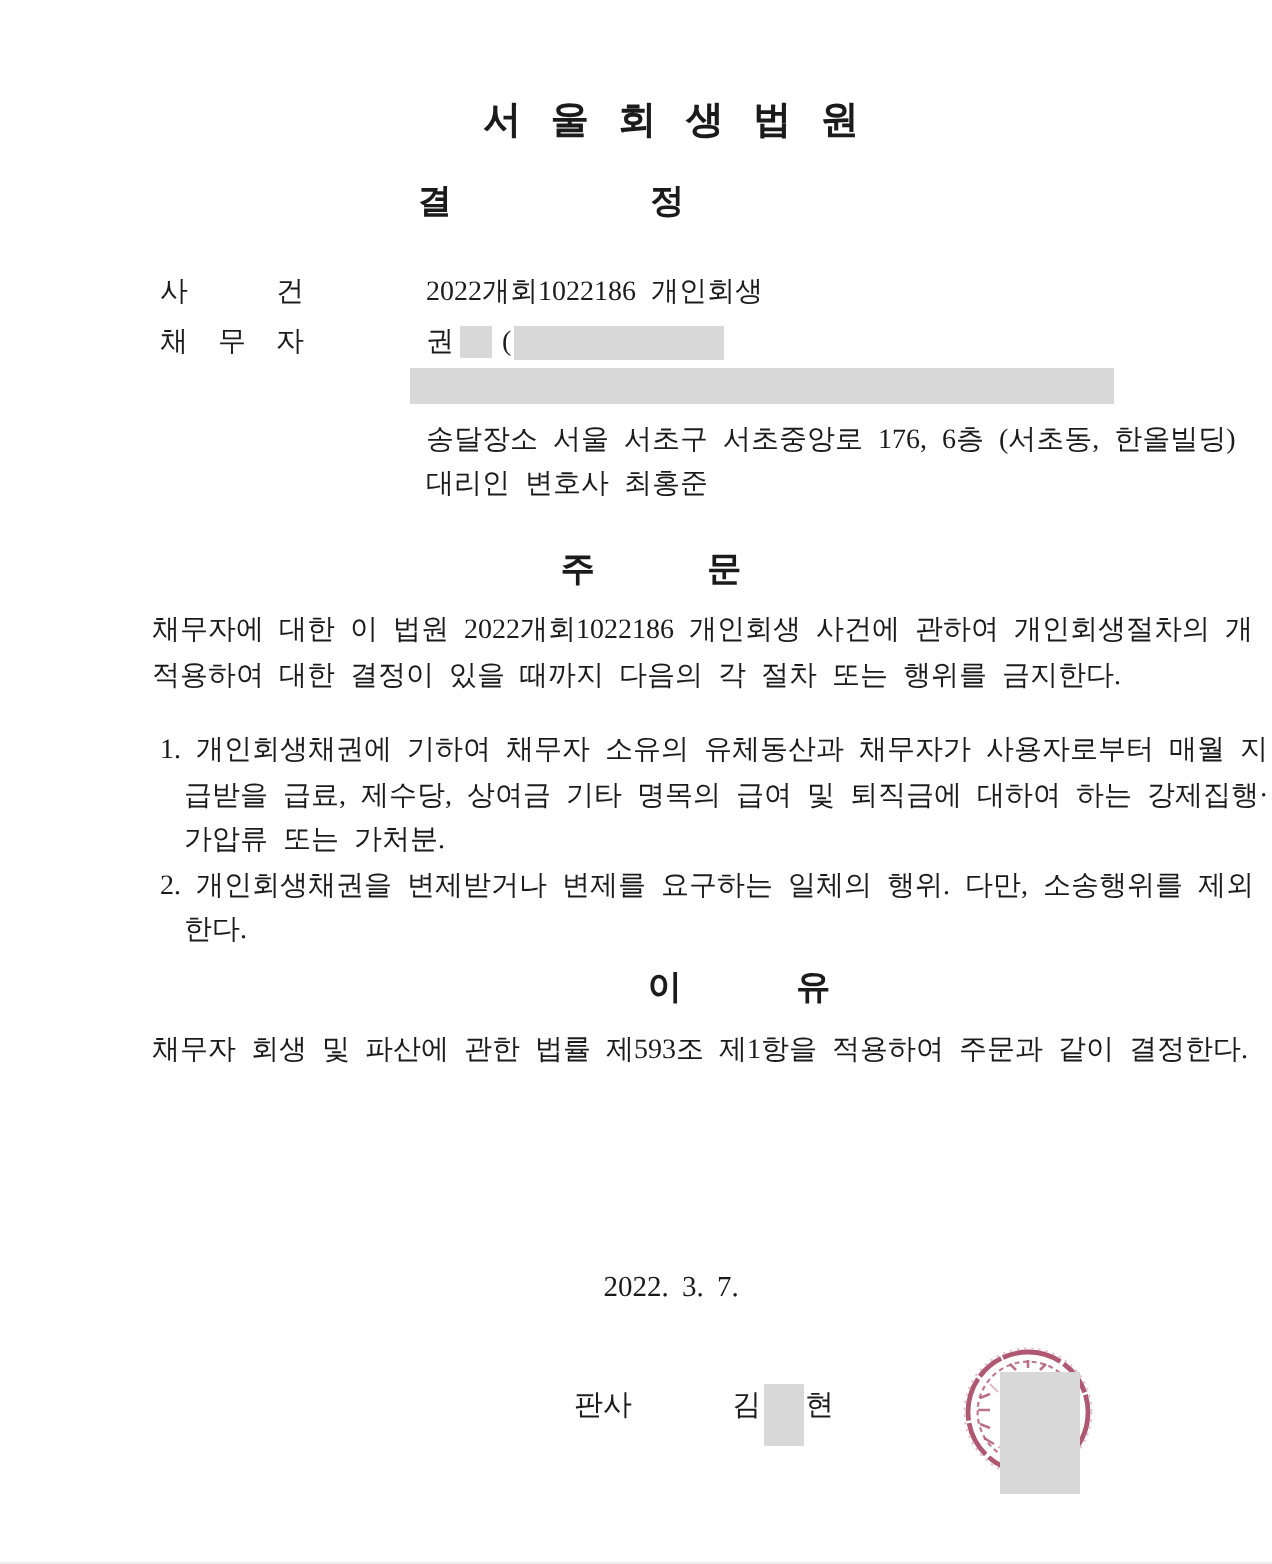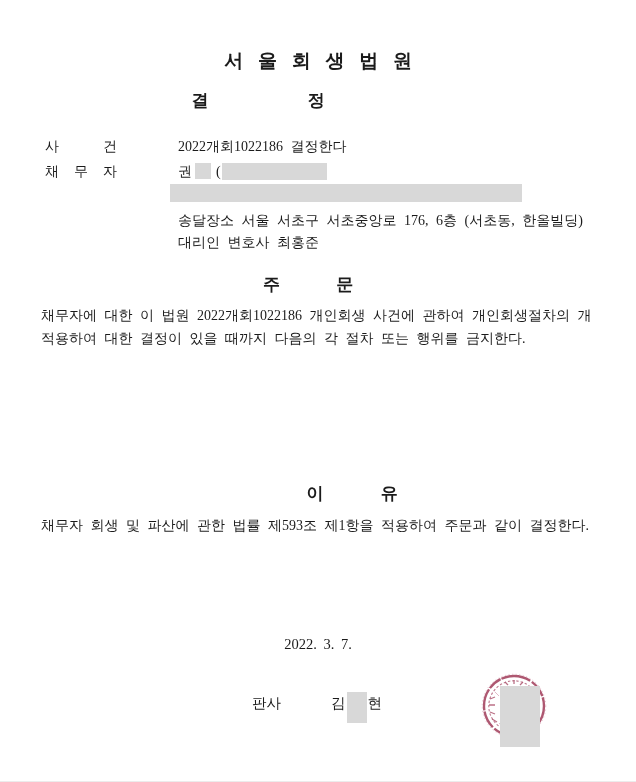--- a/index.html
+++ b/index.html
@@ -11,21 +11,21 @@
   #doc {
     position: relative;
     width: 636px;
     height: 782px;
     background: #ffffff;
     border-bottom: 1px solid #ececec;
     overflow: hidden;
     font-size: 14px;
     line-height: 22.5px;
   }
-  .abs { position: absolute; white-space: nowrap; }
+  .abs { position: absolute; white-space: nowrap; padding-left: 35px; }
 
   
   .court-title {
     top: 50px; left: 0; width: 636px;
     text-align: center;
     font-size: 19px; font-weight: 700;
     word-spacing: 10px; line-height: 22px;
   }
   .decision-title {
     top: 90px; left: 0; width: 516px;
@@ -107,21 +107,21 @@
 
   <div class="abs court-title">서 울 회 생 법 원</div>
 
   <div class="abs decision-title">결 정</div>
 
   <div class="abs hdr-row case-row">
     <div class="row-label">
       <span>사</span>
       <span>건</span>
     </div>
-    <div class="row-value">2022개회1022186  결정한다</div>
+    <div class="row-value">2022개회1022186  개인회생</div>
   </div>
 
   <div class="abs hdr-row debtor-row">
     <div class="row-label">
       <span>채</span>
       <span>무</span>
       <span>자</span>
     </div>
     <div class="debtor-lines">
       <div class="debtor-line1">
@@ -140,20 +140,27 @@
 
   <div class="abs attorney-row">대리인 변호사 최홍준</div>
 
   <div class="abs section-heading order-heading">주 문</div>
 
   <div class="abs bodyblock order-intro">
     <div class="bodyline">채무자에 대한 이 법원 2022개회1022186 개인회생 사건에 관하여 개인회생절차의 개</div>
     <div class="bodyline">적용하여 대한 결정이 있을 때까지 다음의 각 절차 또는 행위를 금지한다.</div>
   </div>
 
+  <div class="abs bodyblock order-list">
+    <div class="bodyline">1. 개인회생채권에 기하여 채무자 소유의 유체동산과 채무자가 사용자로부터 매월 지</div>
+    <div class="bodyline cont">급받을 급료, 제수당, 상여금 기타 명목의 급여 및 퇴직금에 대하여 하는 강제집행·</div>
+    <div class="bodyline cont">가압류 또는 가처분.</div>
+    <div class="bodyline">2. 개인회생채권을 변제받거나 변제를 요구하는 일체의 행위. 다만, 소송행위를 제외</div>
+    <div class="bodyline cont">한다.</div>
+  </div>
 
   <div class="abs section-heading reason-heading">이 유</div>
 
   <div class="abs bodyblock reason-body">
     <div class="bodyline">채무자 회생 및 파산에 관한 법률 제593조 제1항을 적용하여 주문과 같이 결정한다.</div>
   </div>
 
   <div class="abs decision-date">2022. 3. 7.</div>
 
   <div class="abs judge-row">

